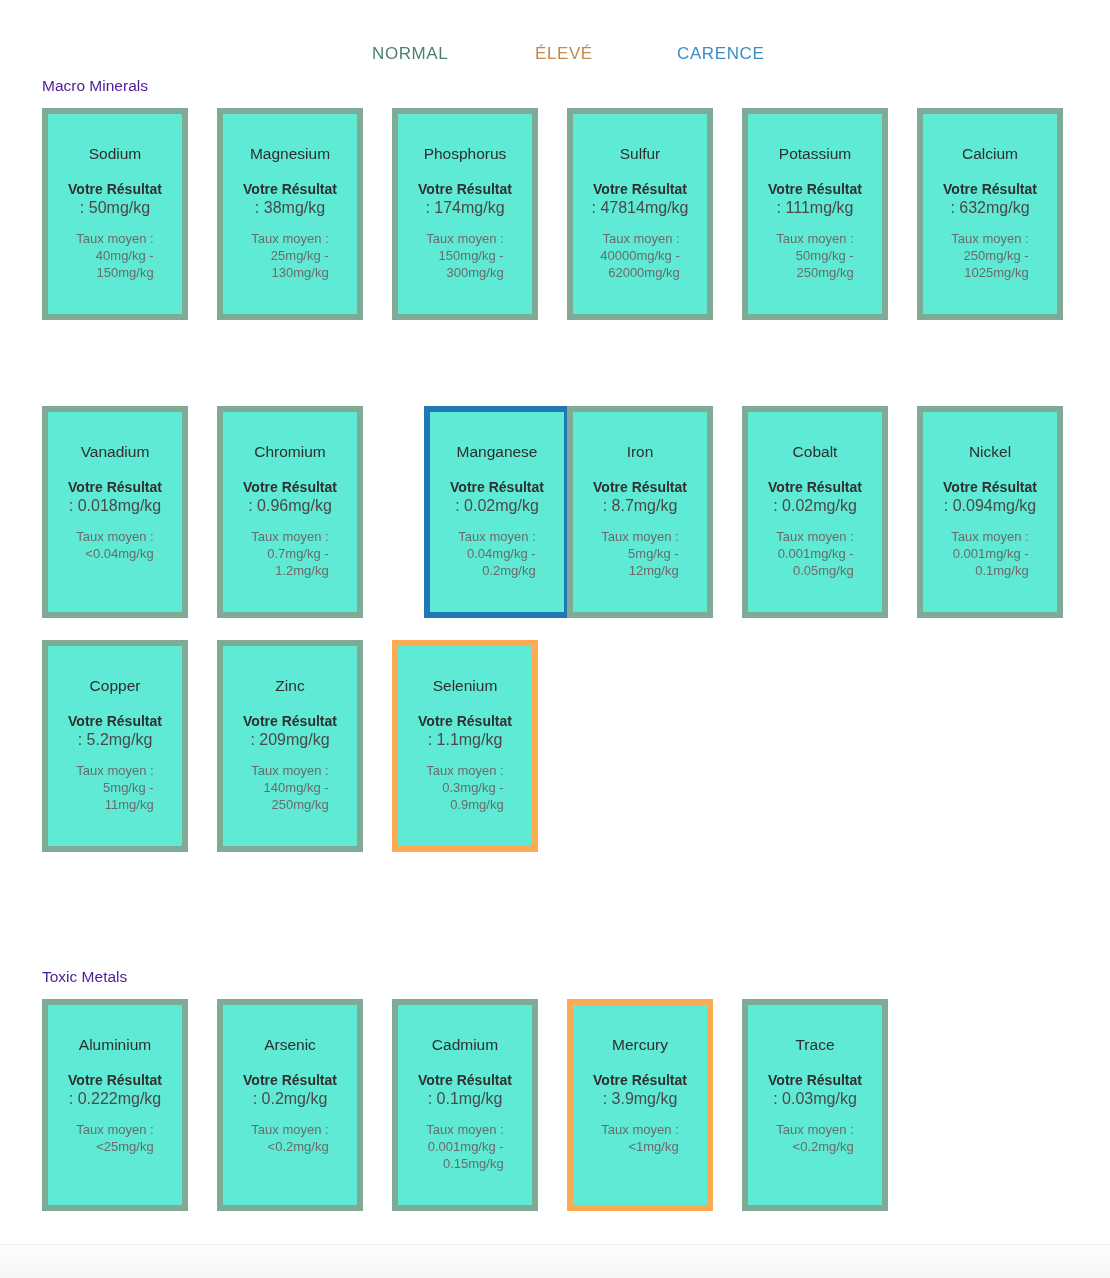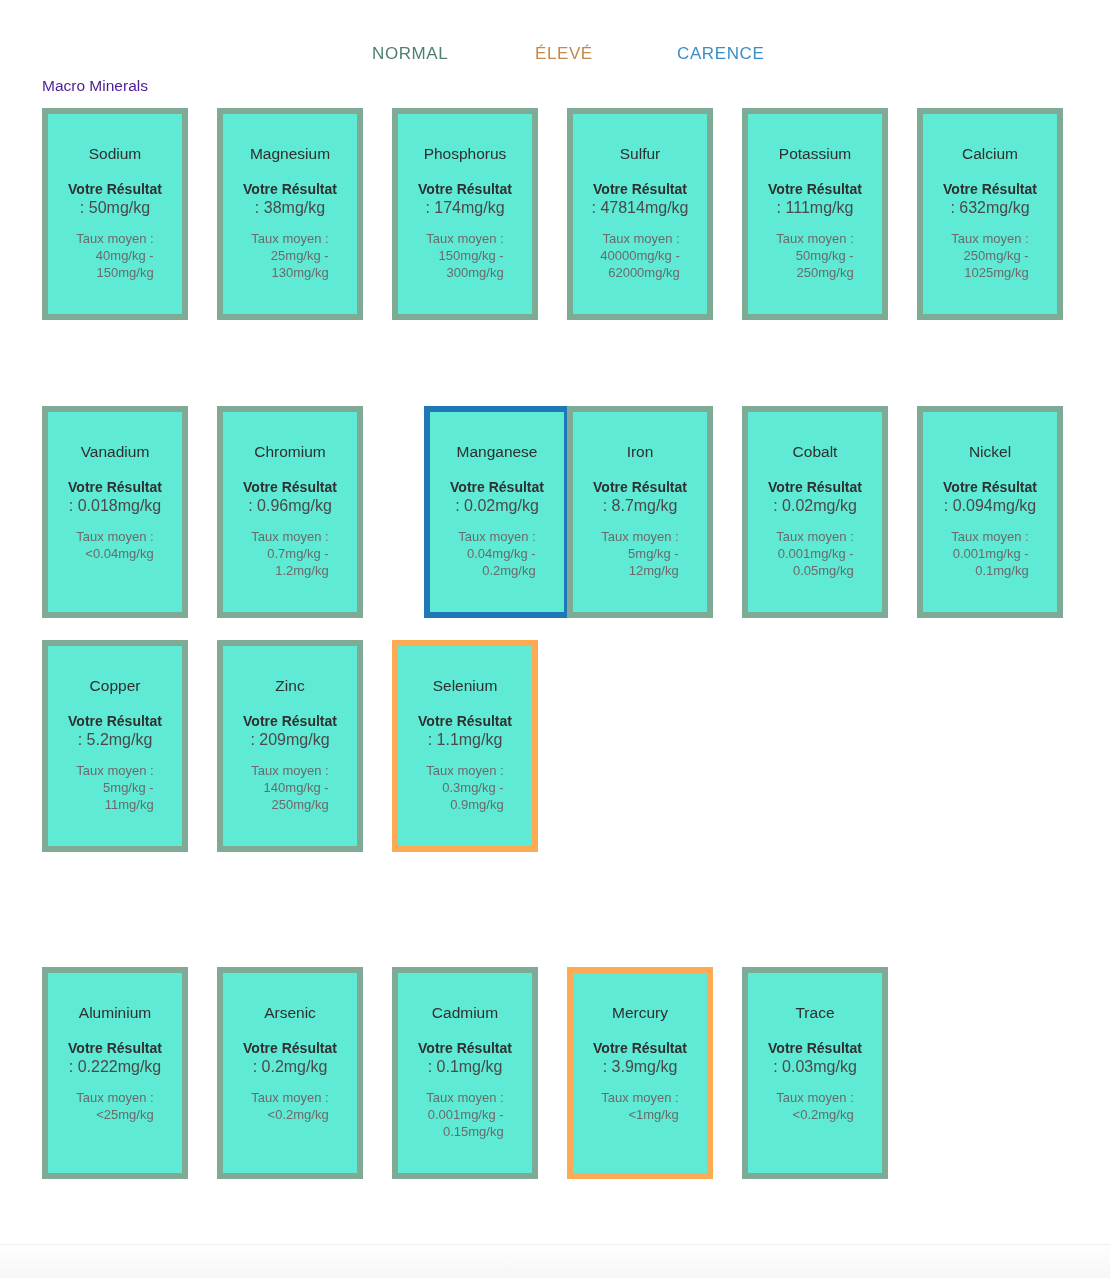--- a/index.html
+++ b/index.html
@@ -318,20 +318,21 @@
               <span class="avg-line">Taux moyen :</span>
               <span class="avg-line">0.3mg/kg -</span>
               <span class="avg-line">0.9mg/kg</span>
             </div>
           </div>
         </div>
       </div>
   </div>
 
   <div class="section" id="section-toxic">
+    <div class="section-title">Toxic Metals</div>
     <div class="card-grid">
         <div class="card-slot">
           <div class="card status-normal">
             <div class="card-name">Aluminium</div>
             <div class="result-label">Votre Résultat</div>
             <div class="result-value">: 0.222mg/kg</div>
             <div class="avg-block">
               <span class="avg-line">Taux moyen :</span>
               <span class="avg-line">&lt;25mg/kg</span>
             </div>

